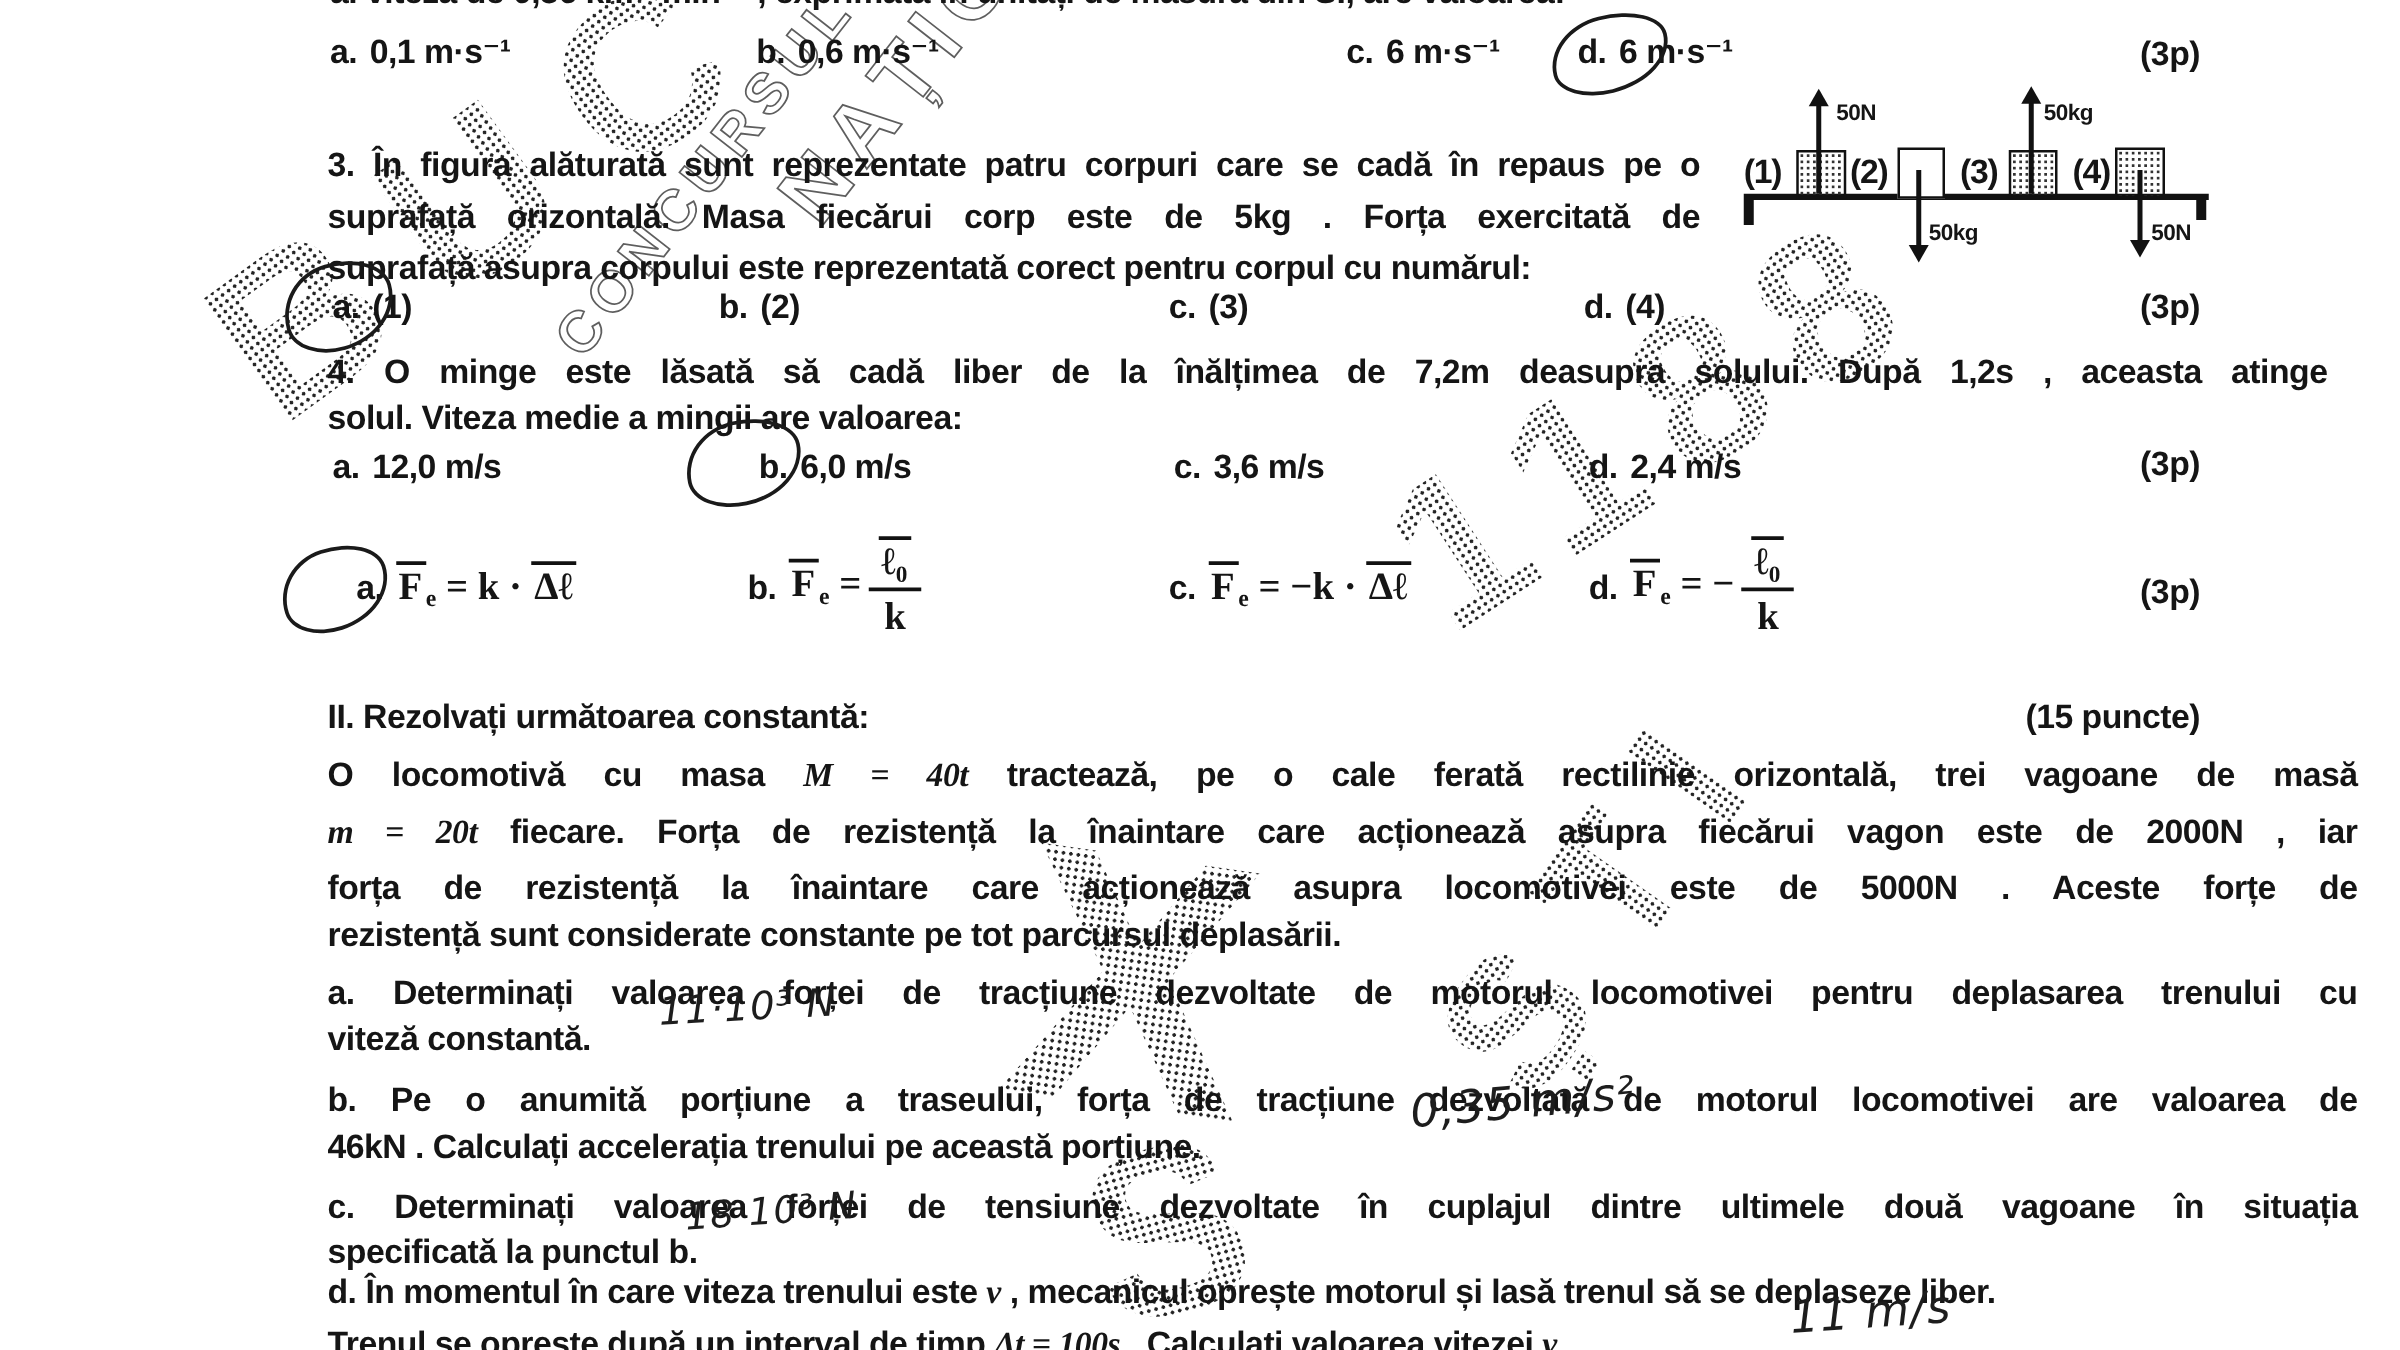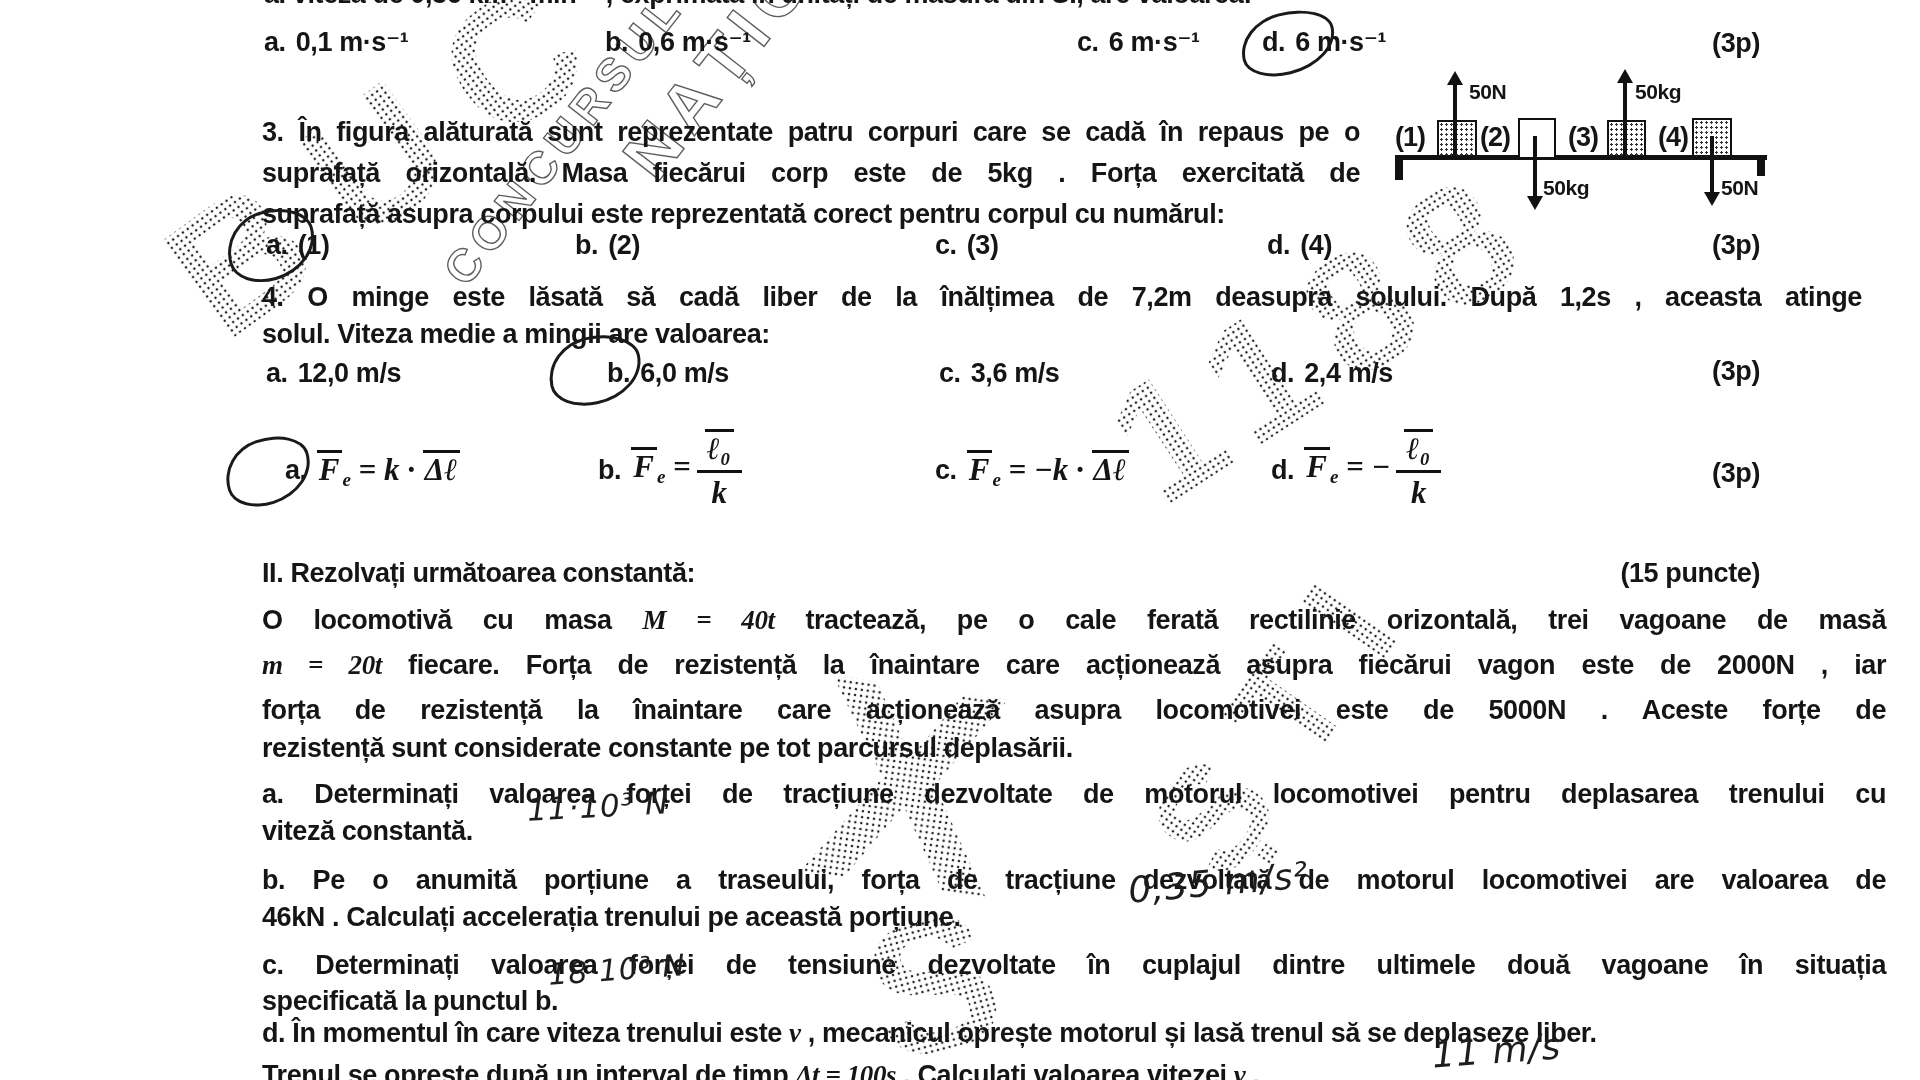--- a/index.html
+++ b/index.html
@@ -15,32 +15,32 @@
   .optlab{font-weight:700;margin-right:10px;}
   
   .circle{position:absolute;border:3px solid #1a1a1a;background:transparent;
           border-radius:48% 52% 55% 45%/60% 42% 58% 40%;}
   
   .hand{position:absolute;font-family:"DejaVu Sans",sans-serif;font-style:italic;
         font-weight:400;color:#1d1d1d;letter-spacing:1px;}
   
   .formula-row{position:absolute;display:flex;align-items:center;}
   .formula{font-family:"Liberation Serif","DejaVu Serif","DejaVu Sans",serif;
-           font-style:italic;font-weight:700;font-size:31px;letter-spacing:0;}
+           font-weight:700;font-size:31px;letter-spacing:0;}
   .ovl{border-top:3px solid #111;padding:1px 3px 0 2px;display:inline-block;line-height:1.05;}
   .fsub{font-size:19px;vertical-align:-6px;}
   .frac{display:inline-block;text-align:center;vertical-align:middle;margin-left:6px;}
   .num{display:block;border-bottom:3px solid #111;padding:0 8px 3px;}
   .den{display:block;padding-top:2px;}
   
   .fig-box{position:absolute;border:2.5px solid #111;
            background-image:radial-gradient(#333 30%,transparent 34%);background-size:5px 5px;}
   .fig-box.white{background:#fff;}
   .fig-lab{position:absolute;font-weight:700;font-size:27px;letter-spacing:-1px;}
-  .fig-force{position:absolute;font-weight:700;font-size:21px;}
+  .fig-force{position:absolute;font-weight:700;font-size:18px;}
   .shaft{position:absolute;width:4px;background:#111;}
   .head-up{position:absolute;width:0;height:0;border-left:8px solid transparent;
            border-right:8px solid transparent;border-bottom:14px solid #111;}
   .head-dn{position:absolute;width:0;height:0;border-left:8px solid transparent;
            border-right:8px solid transparent;border-top:14px solid #111;}
   .baseline{position:absolute;background:#111;}
   
   .wm{position:absolute;font-weight:900;user-select:none;pointer-events:none;
       color:rgba(45,45,45,0.8);line-height:1;}
   @supports (-webkit-background-clip: text){

